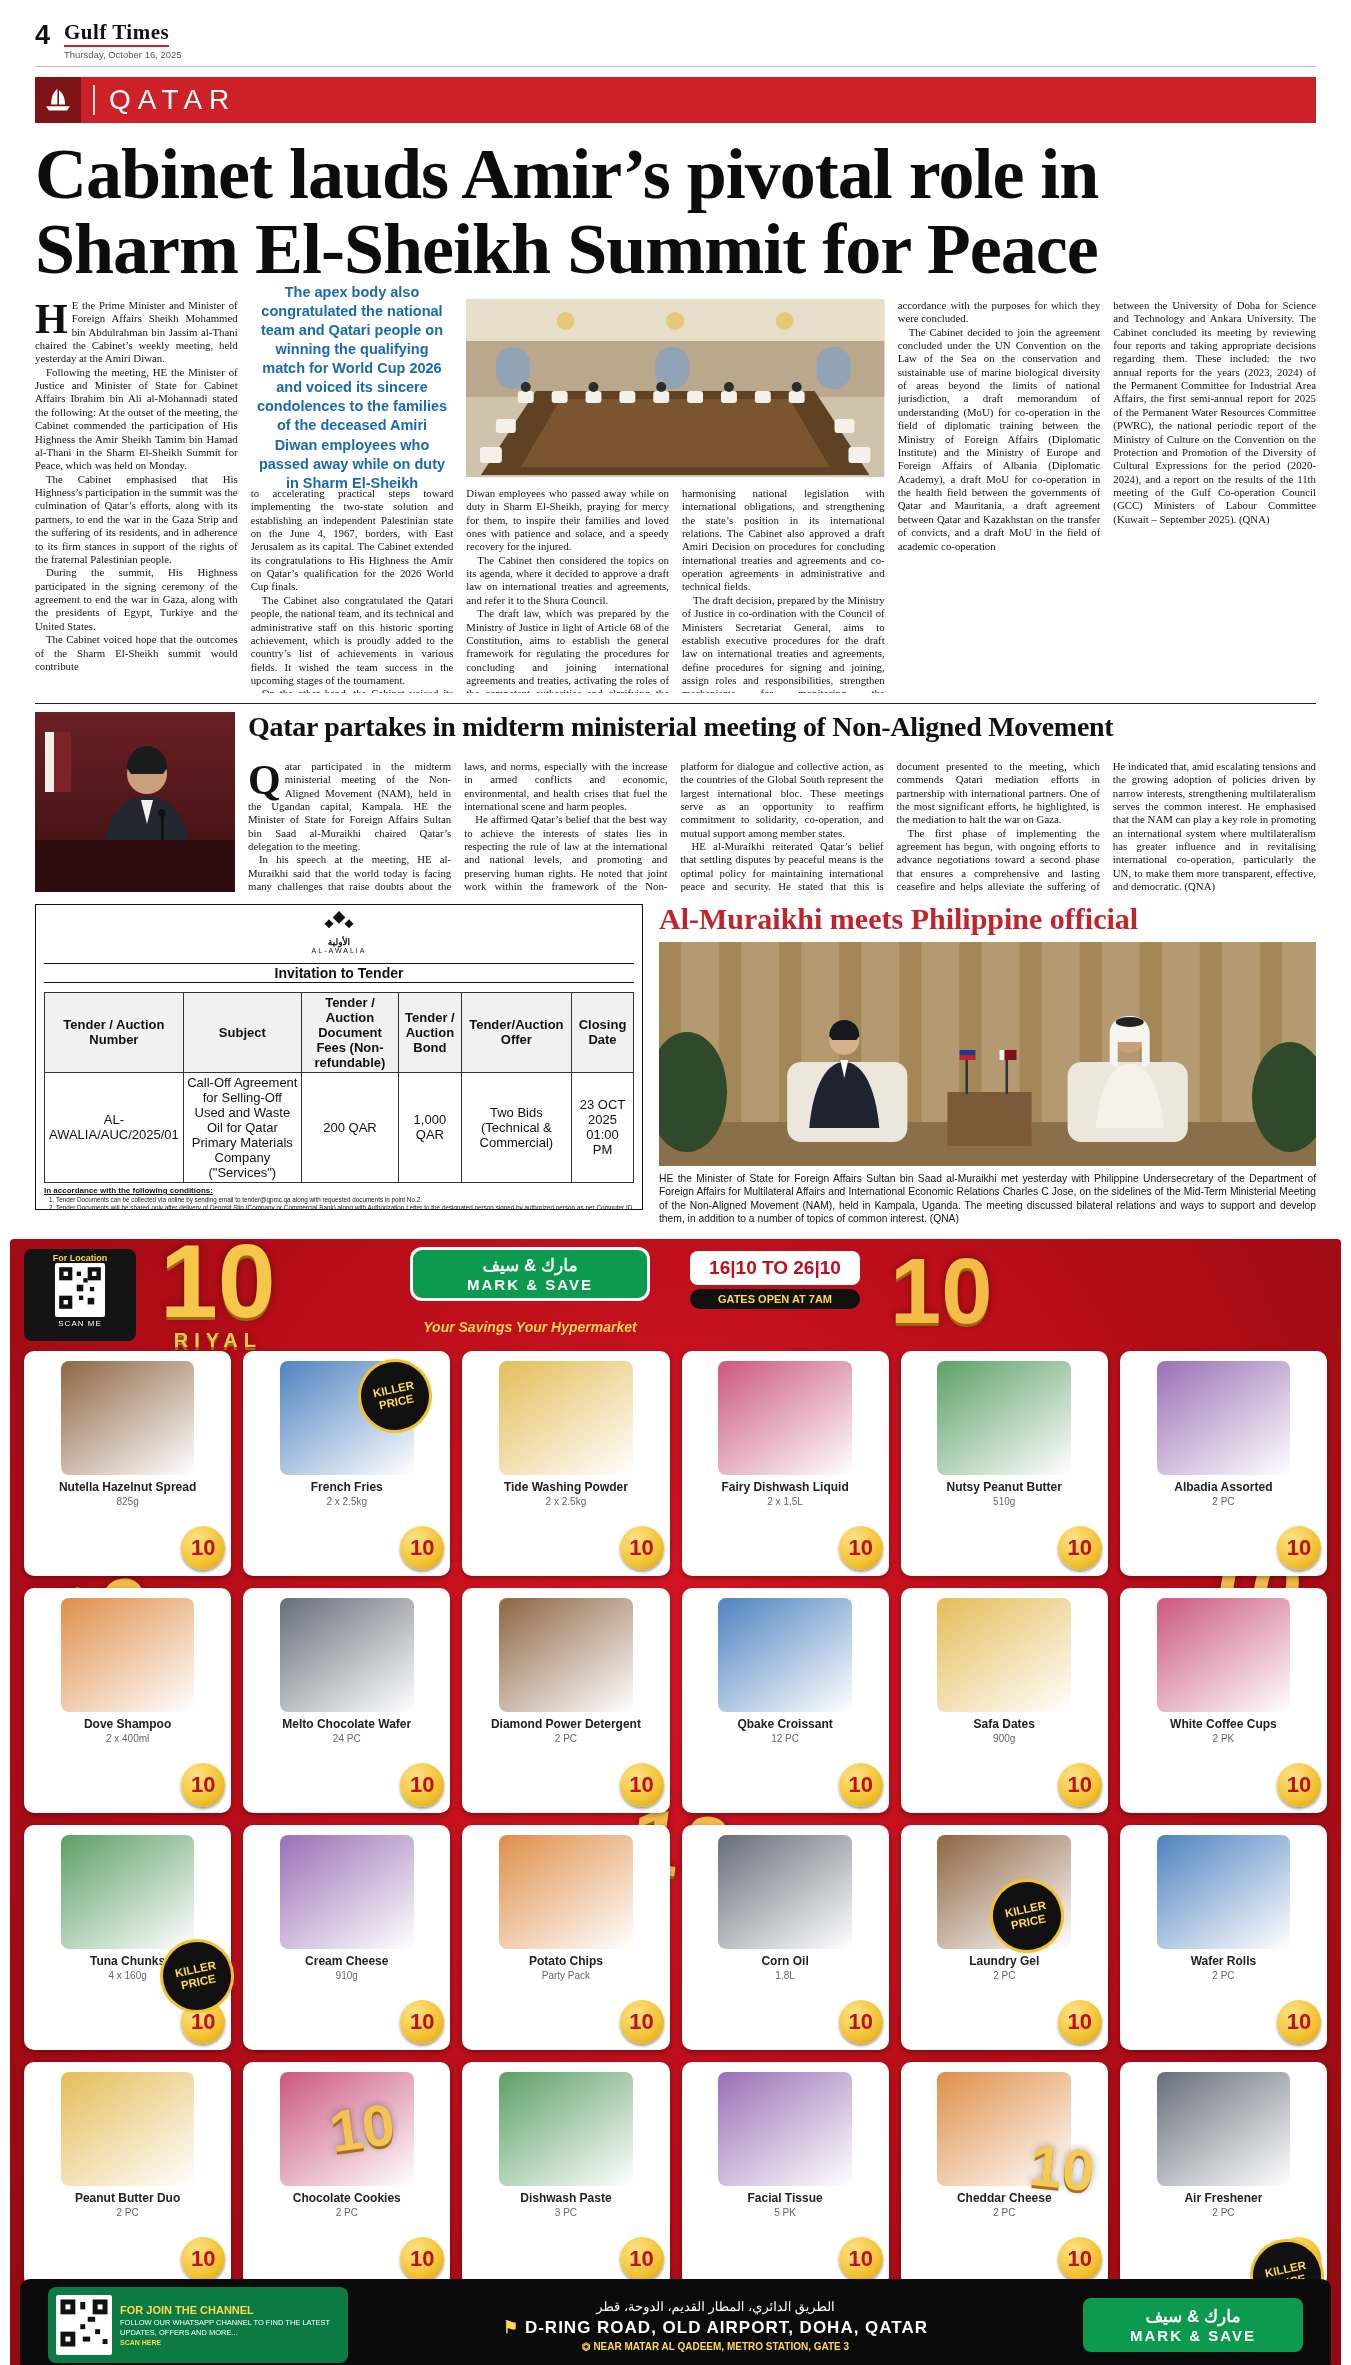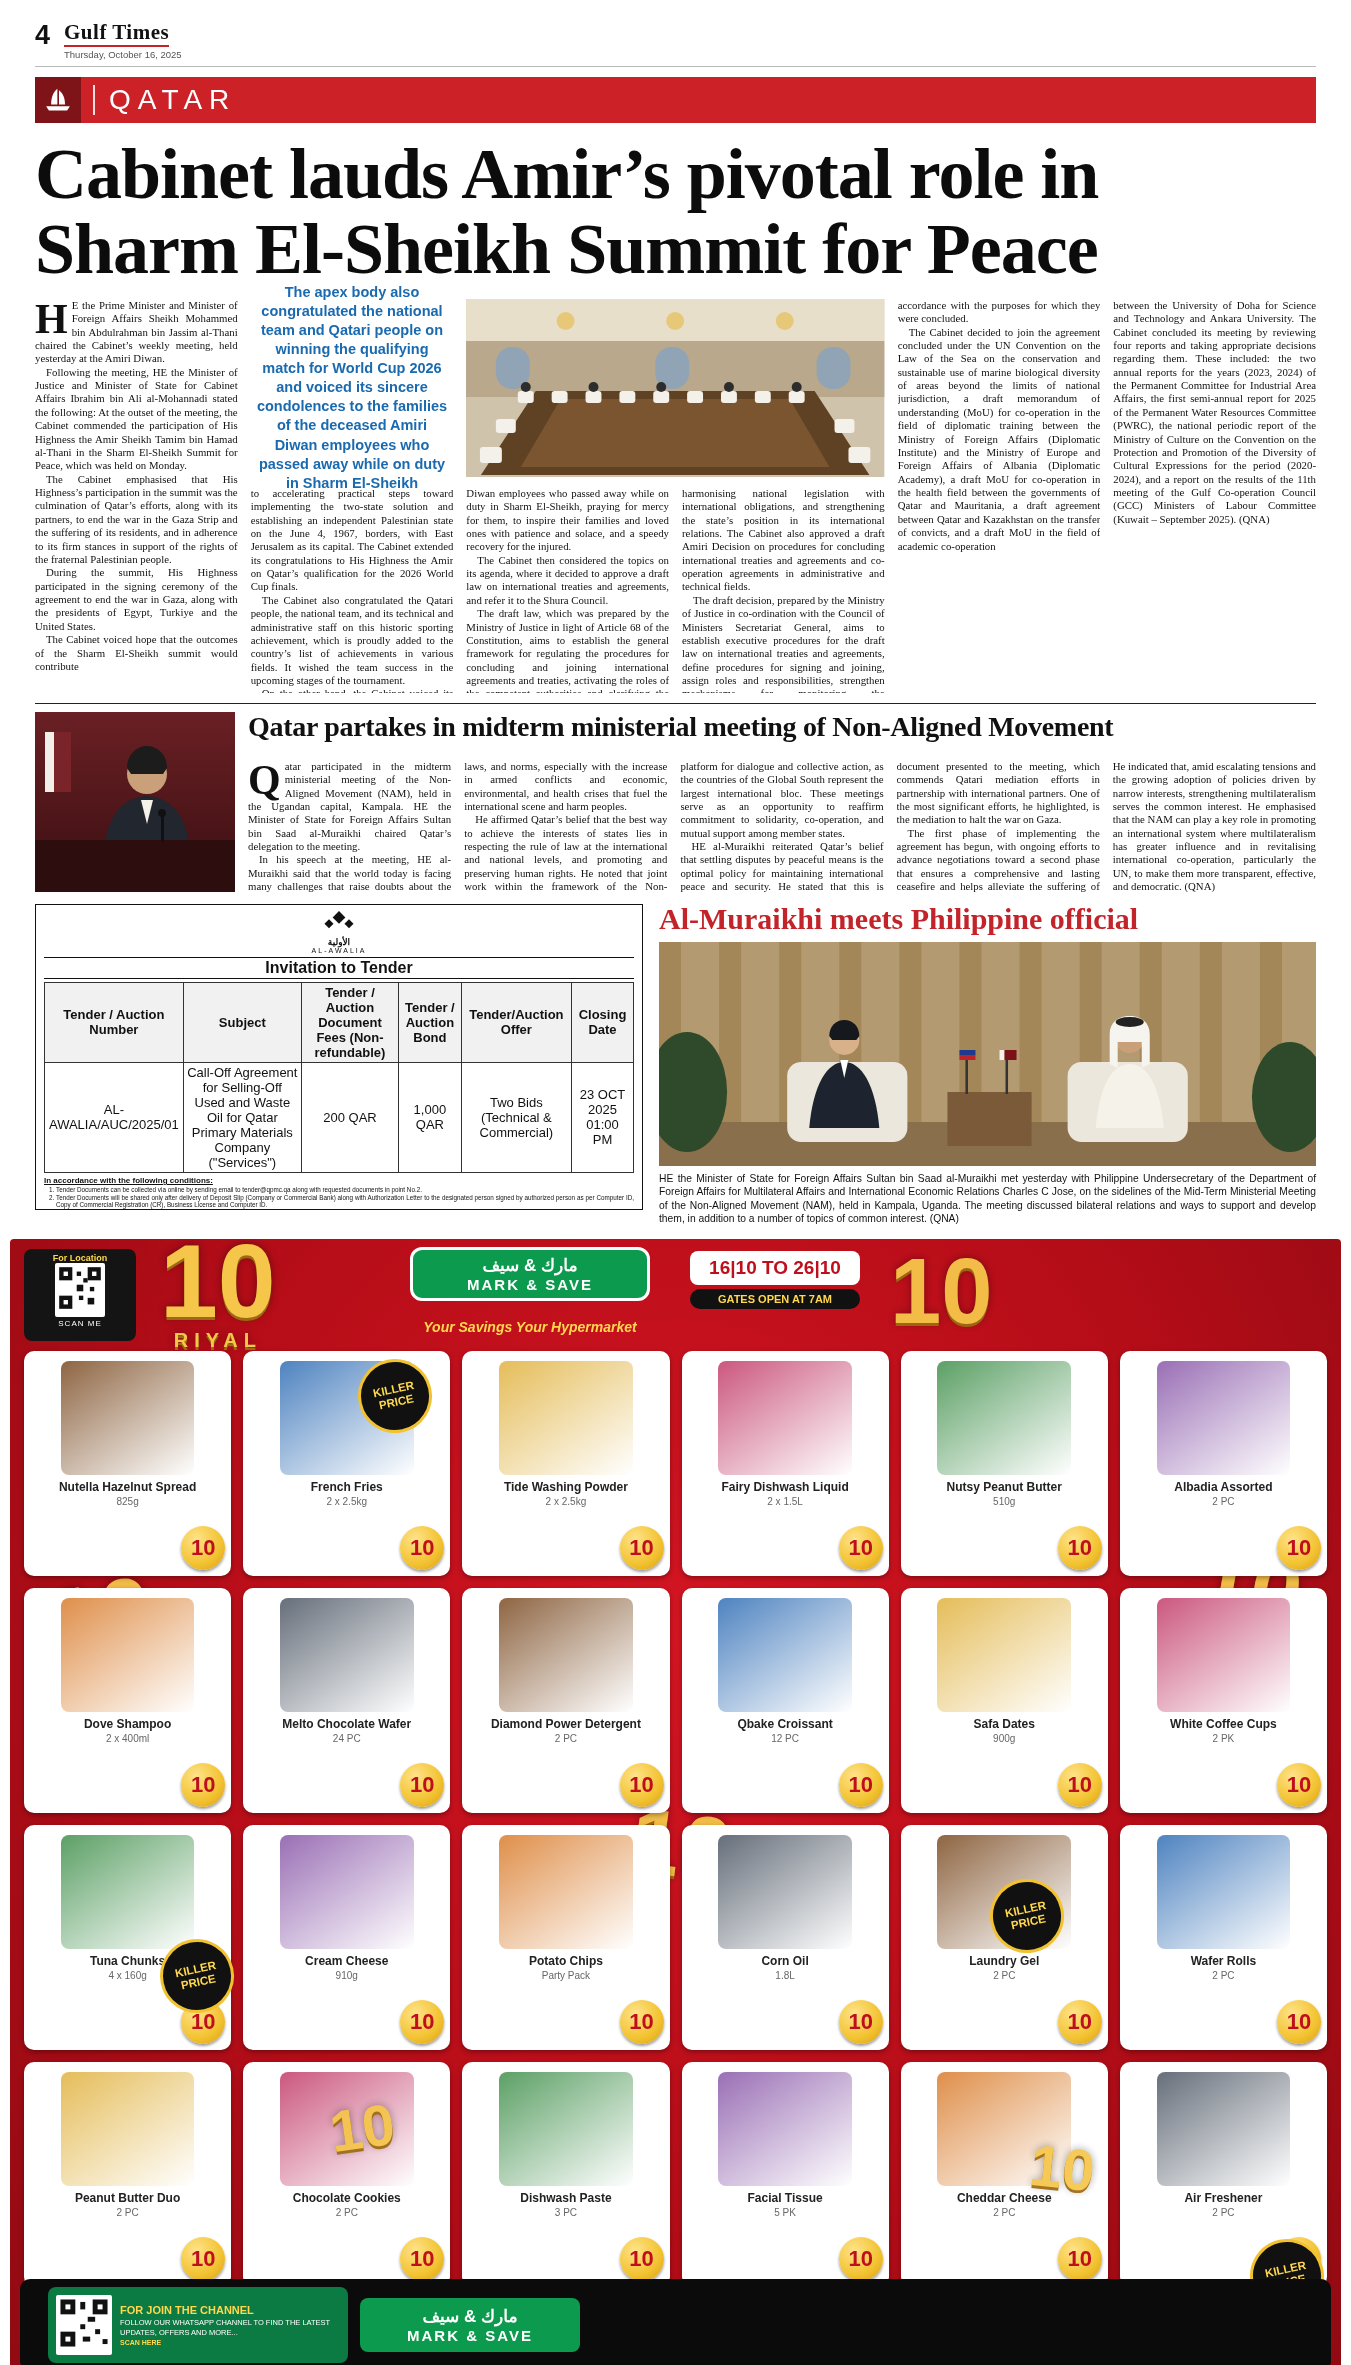--- a/index.html
+++ b/index.html
@@ -48,21 +48,21 @@
   .area-t4 { grid-area: t4; } .area-t5 { grid-area: t5; }
 
   
   .bottom-grid { margin-top: 12px; display: grid; grid-template-columns: 608px 1fr; gap: 16px; }
 
   
   .tender-box { border: 1.5px solid #111; height: 306px; padding: 6px 8px; overflow: hidden; font-family: "Liberation Sans", sans-serif; }
   .tender-logo { text-align: center; }
   .tender-logo-ar { font-size: 9px; font-weight: bold; }
   .tender-logo-en { font-size: 7px; letter-spacing: 2px; }
-  .tender-title { text-align: center; font-weight: bold; font-size: 16px; border-top: 1px solid #111; border-bottom: 1px solid #111; margin: 3px 0; padding: 1px 0; }
+  .tender-title { text-align: center; font-weight: bold; font-size: 14px; border-top: 1px solid #111; border-bottom: 1px solid #111; margin: 9px 0; padding: 1px 0; }
   .tender-table { width: 100%; border-collapse: collapse; font-size: 13px; }
   .tender-table th, .tender-table td { border: 0.5px solid #333; padding: 2px 3px; text-align: center; vertical-align: middle; }
   .tender-table th { font-weight: bold; background: #f1f1f1; }
   .cond-title { font-size: 8px; font-weight: bold; text-decoration: underline; margin: 3px 0 1px; }
   .cond-list { font-size: 6.3px; line-height: 1.2; padding-left: 12px; text-align: justify; }
   .cond-list li { margin-bottom: .5px; }
 
   
   .phil-headline { color: #c2242a; font-weight: bold; font-size: 30px; line-height: 1; margin-bottom: 8px; }
   .phil-photo { width: 100%; height: 224px; overflow: hidden; }
@@ -575,20 +575,31 @@
                 <rect x="18" y="17" width="2" height="2"></rect>
             </g>
           </svg>
         </div>
         <div class="wa-text">
           <div class="h">FOR JOIN THE CHANNEL</div>
           <div class="b">FOLLOW OUR WHATSAPP CHANNEL TO FIND THE LATEST UPDATES, OFFERS AND MORE...</div>
           <div class="s">SCAN HERE</div>
         </div>
       </div>
+      <div class="ad-loc">
+        <div class="ar">الطريق الدائري، المطار القديم، الدوحة، قطر</div>
+        <div class="en">
+          <span style="color:#ffd84d;">⚑</span>
+          <span>D-RING ROAD, OLD AIRPORT, DOHA, QATAR</span>
+        </div>
+        <div class="near">
+          <span>⏣</span>
+          <span>NEAR MATAR AL QADEEM, METRO STATION, GATE 3</span>
+        </div>
+      </div>
       <div class="brand-bottom">
         <div class="brand-ar">مارك &amp; سيف</div>
         <div class="brand-en">MARK &amp; SAVE</div>
       </div>
     </div>
     <div class="ad-disclaimer">Bulk purchase not allowed · Offer valid till stocks last · All pictures shown are for illustration purpose only · Actual product may vary</div>
   </div>
 
 </div>
 

